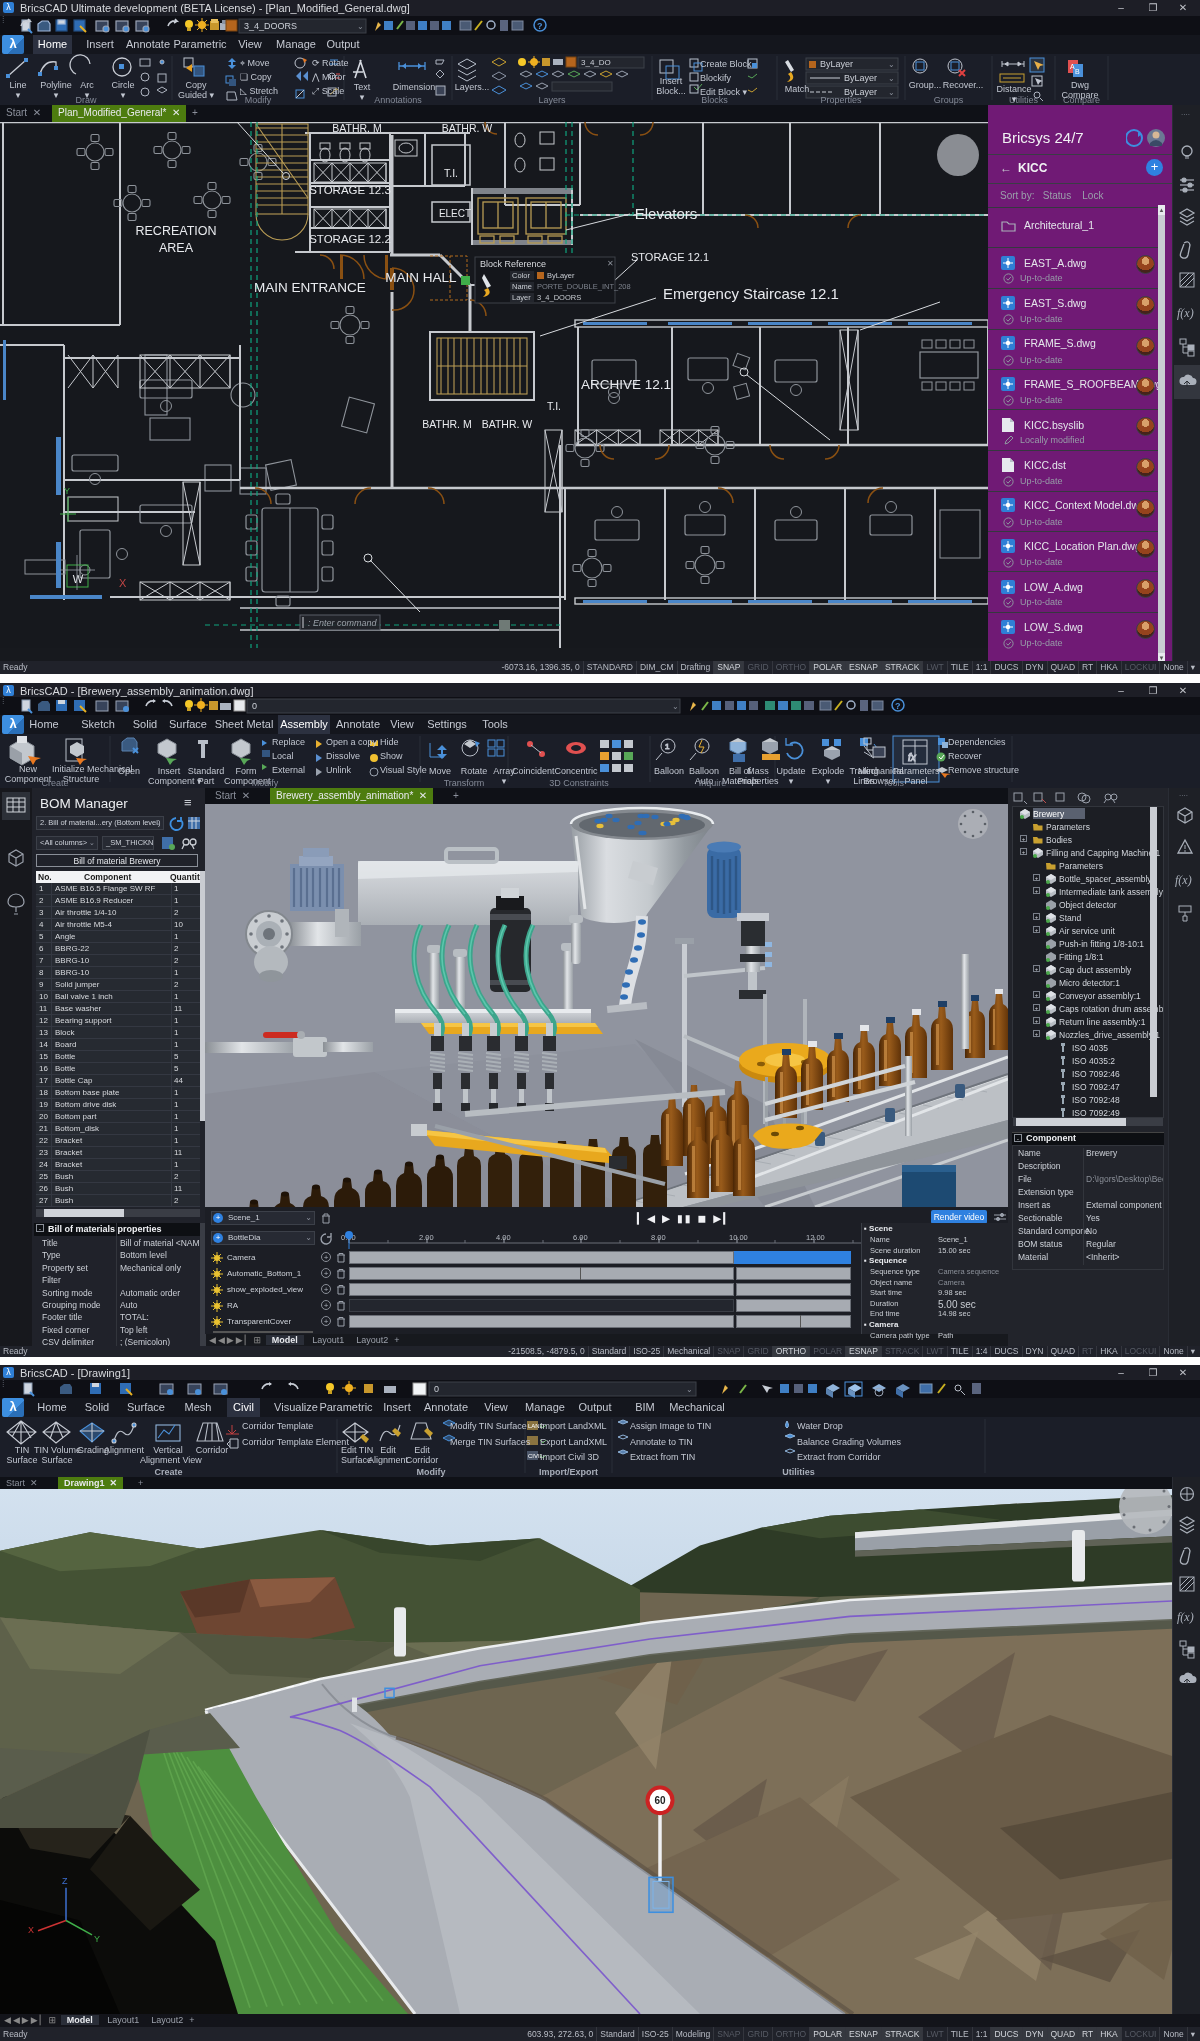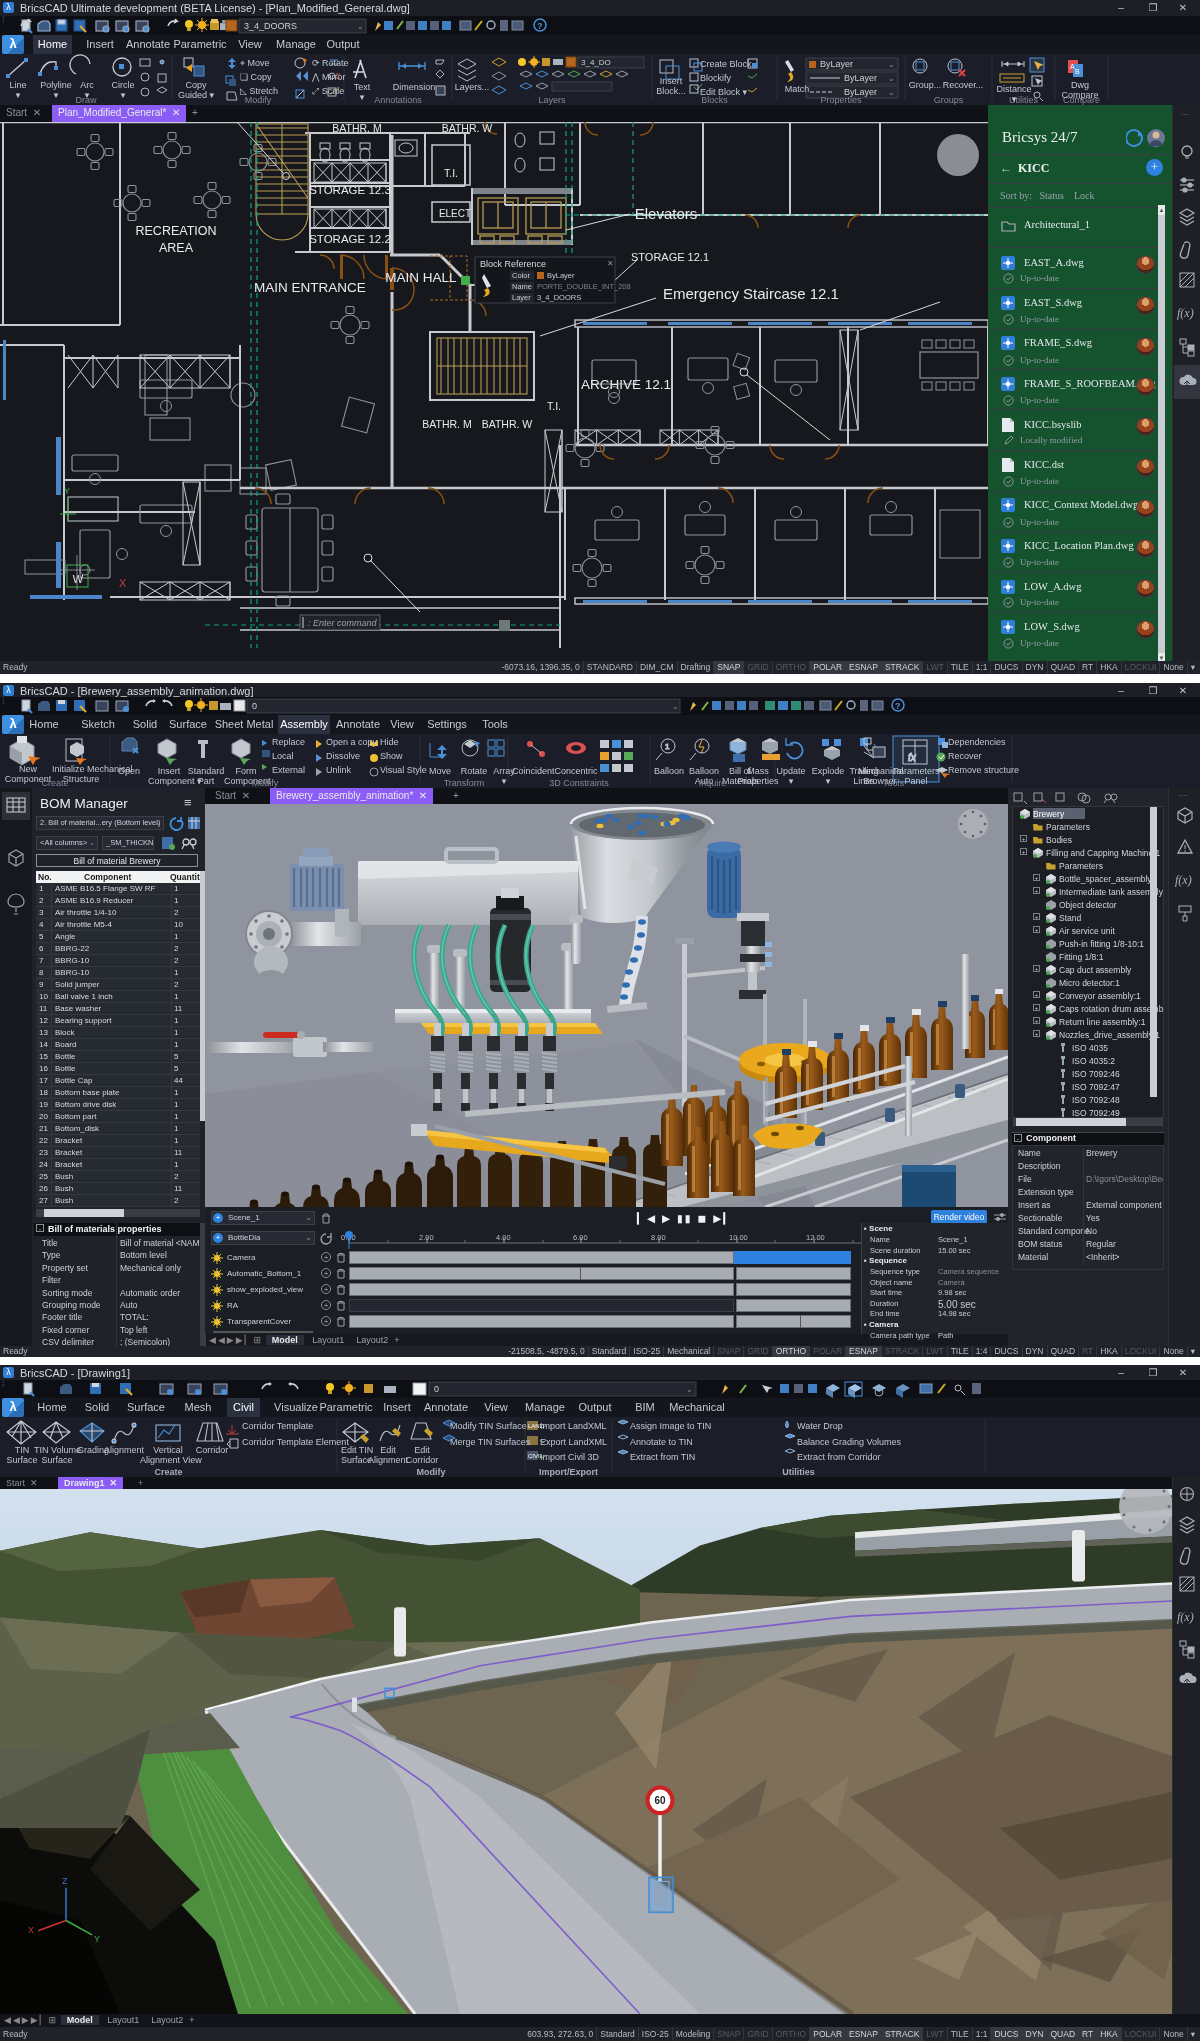--- a/index.html
+++ b/index.html
@@ -11,21 +11,21 @@
 .titlebar .ttext{position:absolute;left:20px;top:0px;white-space:nowrap}
 .wbtn{position:absolute;top:0;color:#c0c3c9;font-size:10px;width:30px;text-align:center;line-height:15px}
 .qat{position:absolute;left:0;width:1200px;height:19px;background:#0e0f15}
 .rtabs{position:absolute;left:0;width:1200px;height:19px;background:#14161d;color:#c6cad3;font-size:11px}
 .rtab{position:absolute;top:0;height:19px;line-height:19px;text-align:center}
 .rtab.sel{background:#2c3140;color:#fff}
 .logo{position:absolute;left:2px;top:0;width:22px;height:19px;background:linear-gradient(135deg,#3d8fe0 60%,#2a6fb8 60%);border-radius:2px;color:#fff;font-size:13px;font-weight:bold;text-align:center;line-height:18px}
 .ribbon{position:absolute;left:0;width:1200px;height:51px;background:#1b1e28;color:#b8bdc8;font-size:9px}
 .doctabs{position:absolute;left:0;width:1200px;height:17px;background:#0f1117;color:#8b909b;font-size:10px}
 .dtab{position:absolute;top:0;height:17px;line-height:16px}
-.dtab.act{background:#8b5cf6;color:#e8eaee}
+.dtab.act{background:#4d7c0f;color:#e8eaee}
 .statusbar{position:absolute;left:0;width:1200px;height:11px;background:#20222a;color:#b9bdc6;font-size:8.5px;line-height:11px}
 .mtabs{position:absolute;left:0;width:1200px;height:13px;background:#13141a;color:#9ba0aa;font-size:9px;line-height:13px}
 .sitem{display:inline-block;padding:0 3px;border-left:1px solid #34363e}
 .sitem.on{background:#35383f;color:#d3d6dc}
 .sitem.off{color:#565a64}
 .gap{position:absolute;left:0;width:1200px;background:#fefefe}
 .rstrip{position:absolute;width:28px;background:#1e2026;border-left:1px solid #2a2d35}
 .rl{position:absolute;color:#c2c7d1;font-size:9px;text-align:center;line-height:10px;white-space:nowrap}
 .rll{position:absolute;color:#c2c7d1;font-size:9px;text-align:center;line-height:11px;white-space:nowrap}
 .dd{position:absolute;background:#272a33;border:1px solid #3c4049;color:#ccd0d8;font-size:9px;line-height:12px;white-space:nowrap;overflow:hidden}
@@ -789,21 +789,21 @@
             <text x="547" y="278" fill="#c8ccd2" font-size="7.5">ByLayer</text>
             <rect x="510" y="282" width="24" height="9" fill="#23262d"></rect>
             <text x="512" y="289" fill="#c8ccd2" font-size="7.5">Name</text>
             <text x="537" y="289" fill="#7d828c" font-size="7.5">PORTE_DOUBLE_INT_208</text>
             <rect x="510" y="293" width="24" height="9" fill="#23262d"></rect>
             <text x="512" y="300" fill="#c8ccd2" font-size="7.5">Layer</text>
             <text x="537" y="300" fill="#c8ccd2" font-size="7.5">3_4_DOORS</text>
           </g>
         </svg>
       </div>
-  <div class="abs" id="panel1" style="left:988px;top:105px;width:184px;height:558px;background:#14532d;font-family:Liberation Serif, serif">
+  <div class="abs" id="panel1" style="left:988px;top:105px;width:184px;height:558px;background:#701a75;font-family:Liberation Sans, sans-serif">
     <div class="abs" style="left:14px;top:24px;font-size:15px;color:#f0f1f3">Bricsys 24/7</div>
     <svg class="abs" style="left:138px;top:24px" width="40" height="18">
       <circle cx="8" cy="9" r="8" fill="none" stroke="#3d8fe0" stroke-width="2"></circle>
           <path d="M12 3 l4 2 -4 3z" fill="#3d8fe0"></path>
       <circle cx="30" cy="9" r="9" fill="#6b7894"></circle>
           <circle cx="30" cy="6" r="3.5" fill="#d8b896"></circle>
           <path d="M24 14 q6 -6 12 0 v3 h-12z" fill="#3a4a66"></path>
     </svg>
     <div class="abs" style="left:0;top:49px;width:184px;height:1px;background:#3a3d45"></div>
     <div class="abs" style="left:12px;top:56px;font-size:12px;color:#c8ccd2">←</div>

